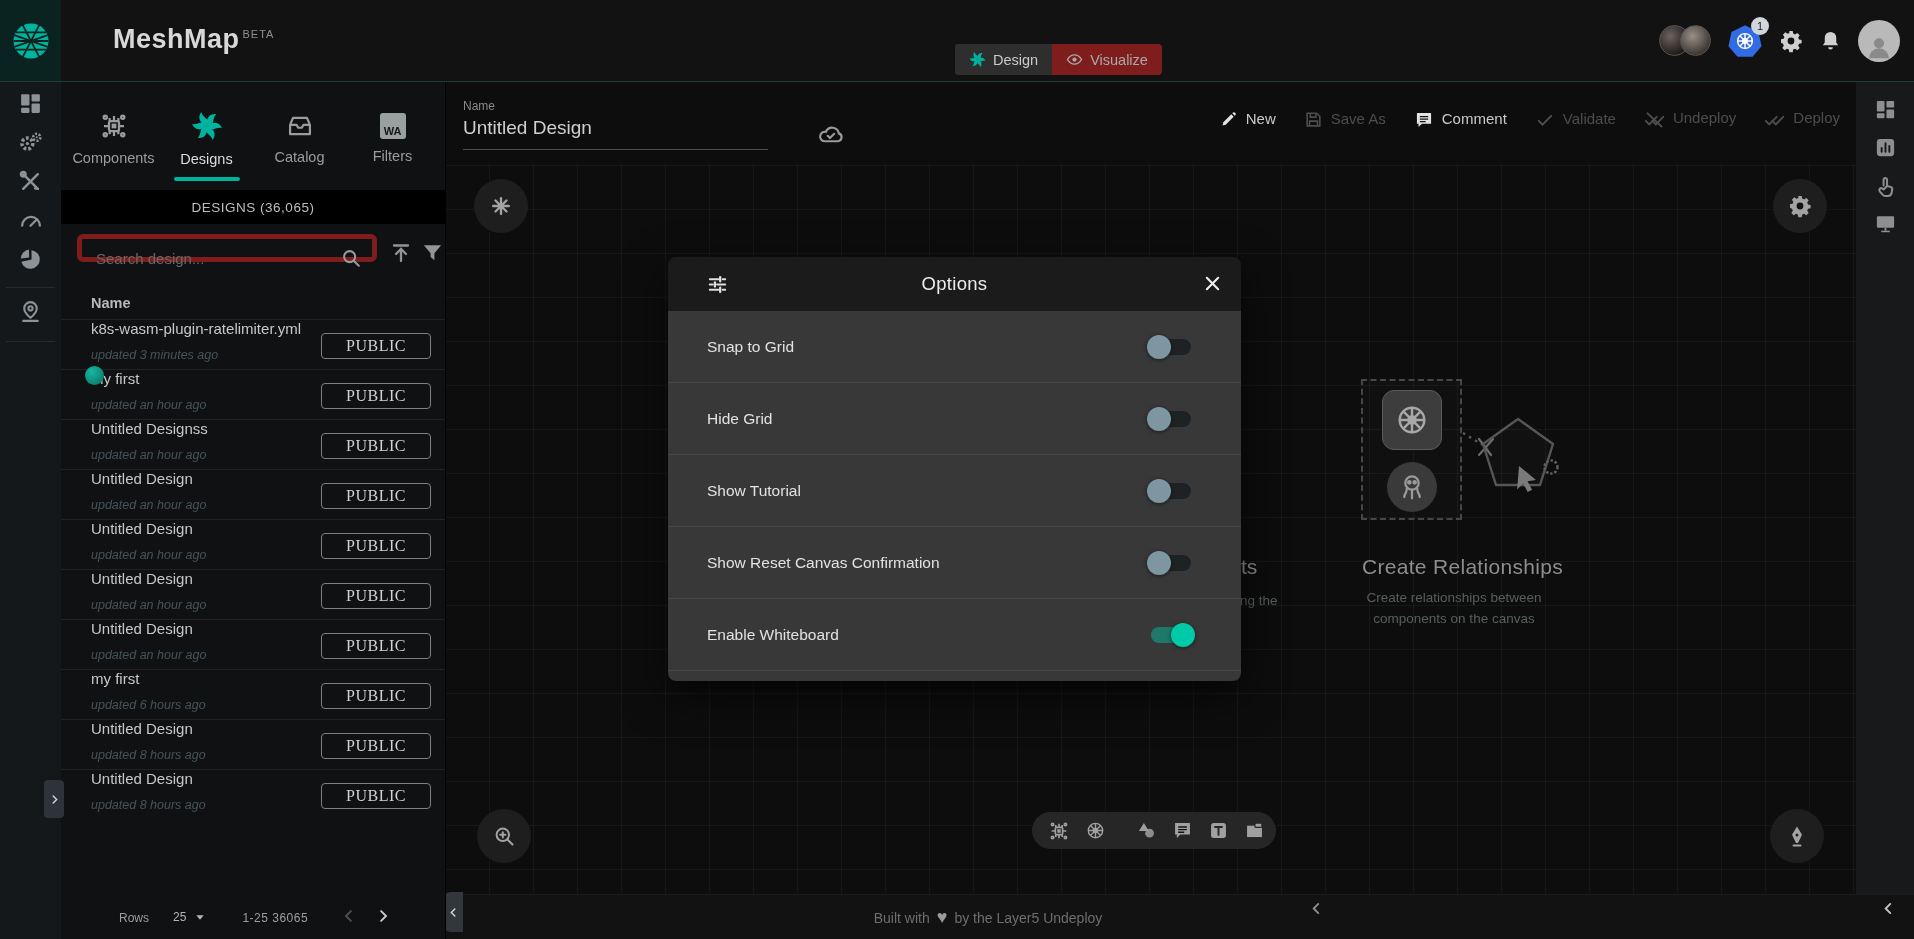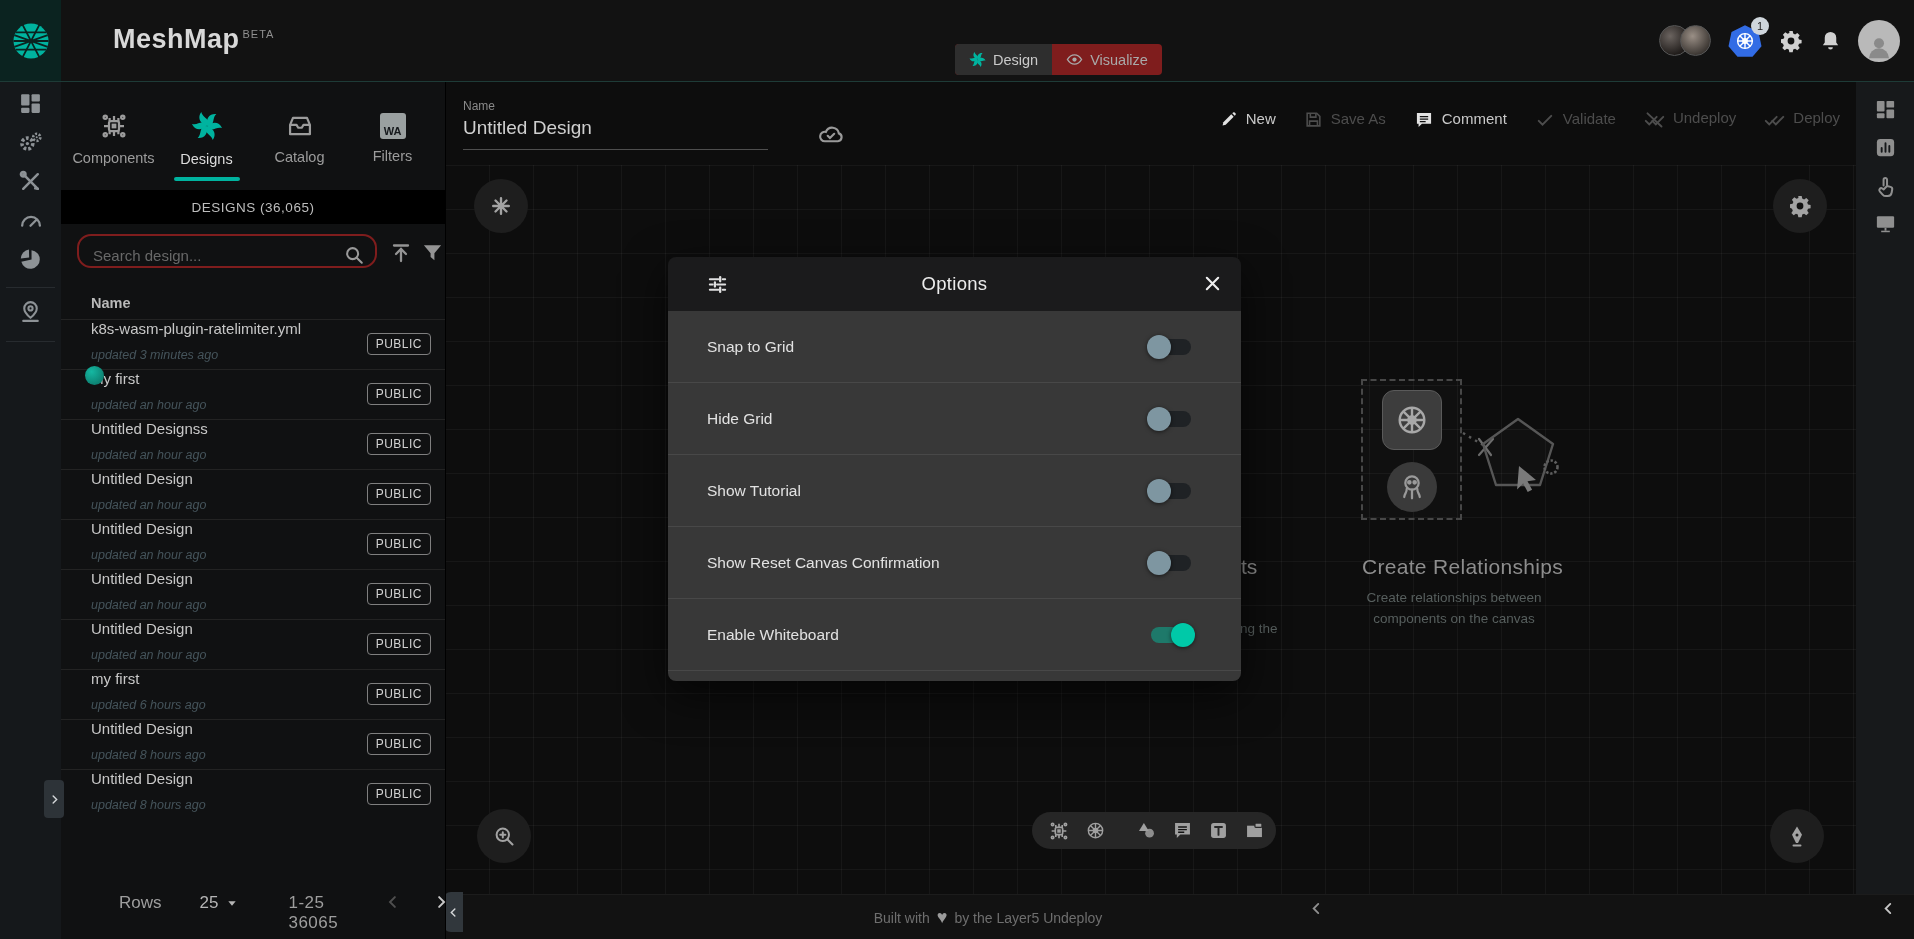--- a/index.html
+++ b/index.html
@@ -36,37 +36,37 @@
   #panel-tabs{position:absolute;left:0;top:0;right:0;height:109px;display:flex;justify-content:space-around;align-items:center;padding:0 6px;}
   .ptab{position:relative;display:flex;flex-direction:column;align-items:center;gap:9px;width:86px;padding-top:6px;color:#9c9c9c;font-size:14.5px;}
   .ptab .ic{color:#9c9c9c;}
   .ptab.active{color:#dcdcdc;}
   .ptab.active .underline{position:absolute;bottom:-14px;width:66px;height:4px;border-radius:2px;background:#00B39F;}
   .wa-chip{width:26px;height:26px;border-radius:3px;background:#9aa0a0;color:#15181b;font-weight:bold;font-size:11px;
     display:flex;align-items:flex-end;justify-content:center;padding-bottom:2px;box-sizing:border-box;}
   #panel-band{position:absolute;left:0;top:109px;right:0;height:34px;background:#000;display:flex;align-items:center;justify-content:center;
     font-size:13.5px;color:#bdbdbd;letter-spacing:.5px;}
   #search-row{position:absolute;left:0;top:143px;right:0;height:56px;}
-  #search-box{position:absolute;left:16px;top:10px;width:300px;height:34px;border:2px solid #7f1d1d;border-radius:14px;box-sizing:border-box;background:transparent;}
+  #search-box{position:absolute;left:16px;top:10px;width:300px;height:28px;border:5px solid #7f1d1d;border-radius:6px;box-sizing:border-box;background:transparent;}
   #search-input{position:absolute;left:12px;top:1px;width:240px;height:34px;background:transparent;border:none;outline:none;
     color:#9a9a9a;font-size:15px;font-family:"Liberation Sans",sans-serif;}
   #search-input::placeholder{color:#686868;}
   #search-mag{position:absolute;right:10px;top:8px;color:#9a9a9a;}
   #publish-ic{position:absolute;left:328px;top:17px;color:#949494;}
   #funnel-ic{position:absolute;left:360px;top:17px;color:#949494;}
   #col-name{position:absolute;left:30px;top:214px;font-size:14.5px;font-weight:bold;color:#b9b9b9;}
   #rows{position:absolute;left:0;top:238px;right:0;height:500px;}
   .drow{position:relative;height:49px;border-top:1px solid #232323;padding-left:30px;box-sizing:content-box;}
   .drow .nm{position:absolute;left:30px;top:0;font-size:15px;color:#c8c8c8;white-space:nowrap;}
   .drow .upd{position:absolute;left:30px;top:28px;font-size:12.5px;font-style:italic;color:#45545b;}
-  .badge{position:absolute;right:14px;top:13px;border:1px solid #7f7f7f;border-radius:4px;color:#d2d2d2;font-size:12px;
-    padding:3px 8px;letter-spacing:.5px;}
+  .badge{position:absolute;right:14px;top:13px;border:1px solid #7f7f7f;border-radius:4px;color:#d2d2d2;font-size:16px;
+    padding:3px 24px;letter-spacing:.5px;font-family:Liberation Serif, serif;}
   #peek-avatar{position:absolute;left:24px;top:285px;width:19px;height:19px;border-radius:50%;z-index:3;
     background:radial-gradient(circle at 35% 30%,#15b8a2,#0a6d60);}
-  #pagination{position:absolute;left:58px;right:8px;top:812px;height:32px;display:flex;align-items:flex-start;gap:24px;font-size:17px;color:#9e9e9e;}
+  #pagination{position:absolute;left:58px;right:8px;top:812px;height:32px;display:flex;align-items:flex-end;gap:10px;font-size:12px;color:#9e9e9e;}
   #pg-per{display:flex;align-items:center;gap:6px;margin-left:14px;color:#b5b5b5;}
   #pg-range{margin-left:24px;color:#9e9e9e;letter-spacing:.5px;}
   #pg-prev{margin-left:22px;color:#4f4f4f;}
   #pg-next{margin-left:6px;color:#c9c9c9;}
 
   
   #expand-tab{position:absolute;left:44px;top:780px;width:20px;height:38px;background:#2d3338;border-radius:4px;z-index:16;
     display:flex;align-items:center;justify-content:center;color:#d4d7d9;}
 
   
@@ -92,21 +92,21 @@
 
   
   #ob-box{position:absolute;left:916px;top:298px;width:101px;height:141px;border:2px dashed #474747;background:rgba(255,255,255,.015);box-sizing:border-box;}
   #ob-k8s{position:absolute;left:19px;top:9px;width:60px;height:60px;border-radius:12px;background:#3d3d3d;border:1px solid #5a5a5a;
     display:flex;align-items:center;justify-content:center;color:#a8a8a8;box-sizing:border-box;}
   #ob-mascot{position:absolute;left:24px;top:81px;width:50px;height:50px;border-radius:50%;background:#3a3a3a;
     display:flex;align-items:center;justify-content:center;color:#9a9a9a;}
   #ob-heading{position:absolute;left:917px;top:474px;font-size:21px;color:#8d8d8d;letter-spacing:.3px;}
   #ob-body{position:absolute;left:878px;top:506px;width:262px;text-align:center;font-size:13.5px;line-height:21px;color:#575f5e;}
   #frag-heading{position:absolute;left:796px;top:474px;font-size:21px;color:#8d8d8d;}
-  #frag-body{position:absolute;left:795px;top:512px;font-size:13.5px;color:#575f5e;margin-top:28px;}
+  #frag-body{position:absolute;left:795px;top:512px;font-size:13.5px;color:#575f5e;}
 
   
   #dock{position:absolute;left:1856px;top:81px;width:58px;bottom:44px;background:#17191b;z-index:6;}
   .dock-ic{position:absolute;left:18px;width:23px;height:23px;color:#8f8f8f;}
 
   
   #footer{position:absolute;left:445px;right:0;bottom:0;height:44px;background:#121212;border-top:1px solid #1c1c1c;z-index:8;}
   #footer-text{position:absolute;left:543px;top:50%;transform:translate(-50%,-50%);display:flex;align-items:center;gap:7px;
     font-size:14px;color:#6e6e6e;white-space:nowrap;}
   #footer-heart{font-size:18px;color:#9b9b9b;}

